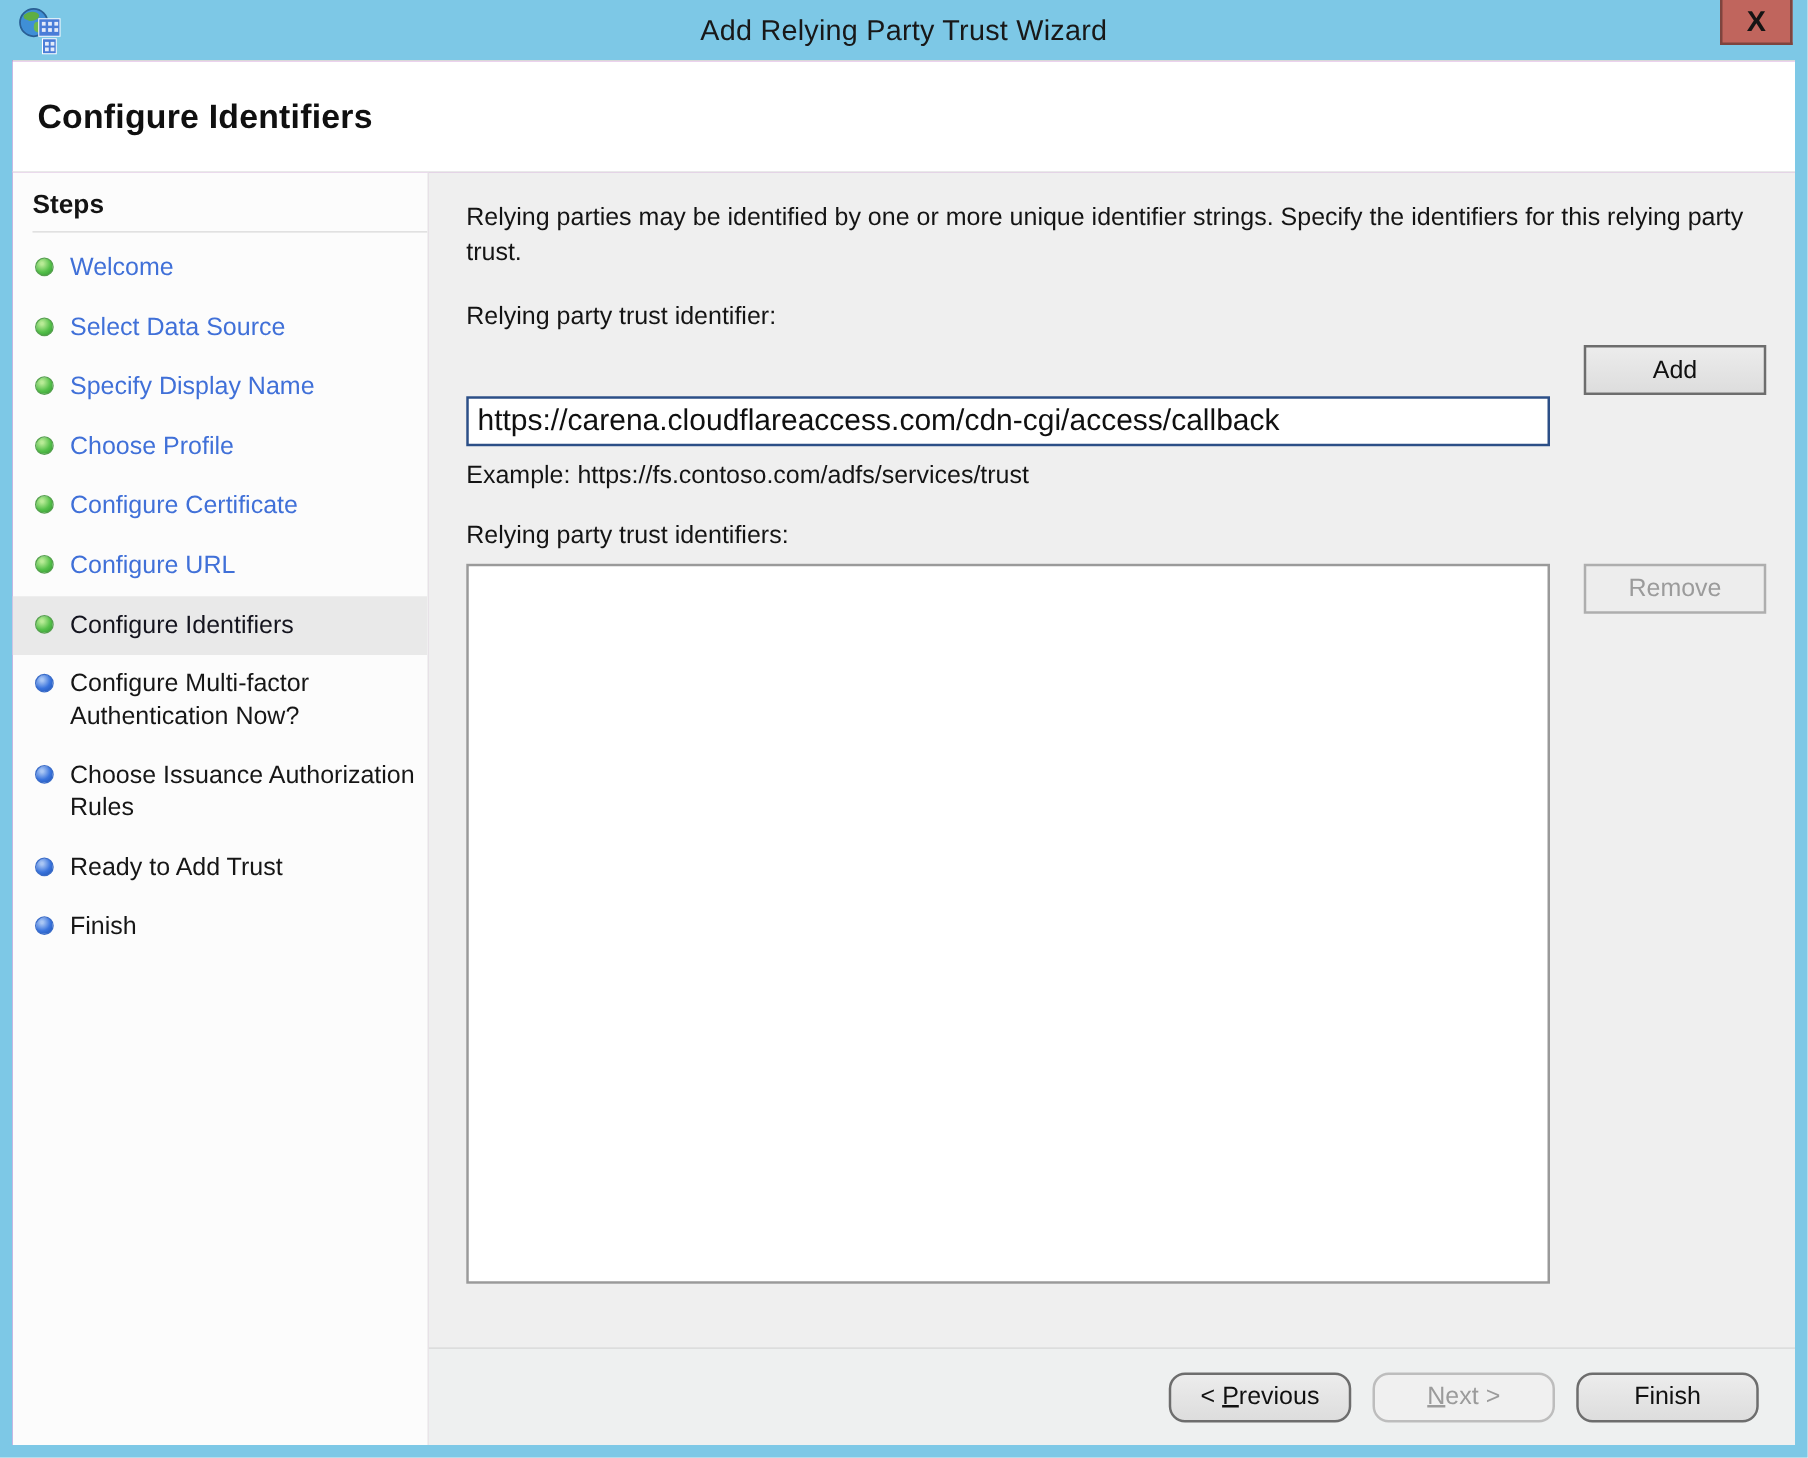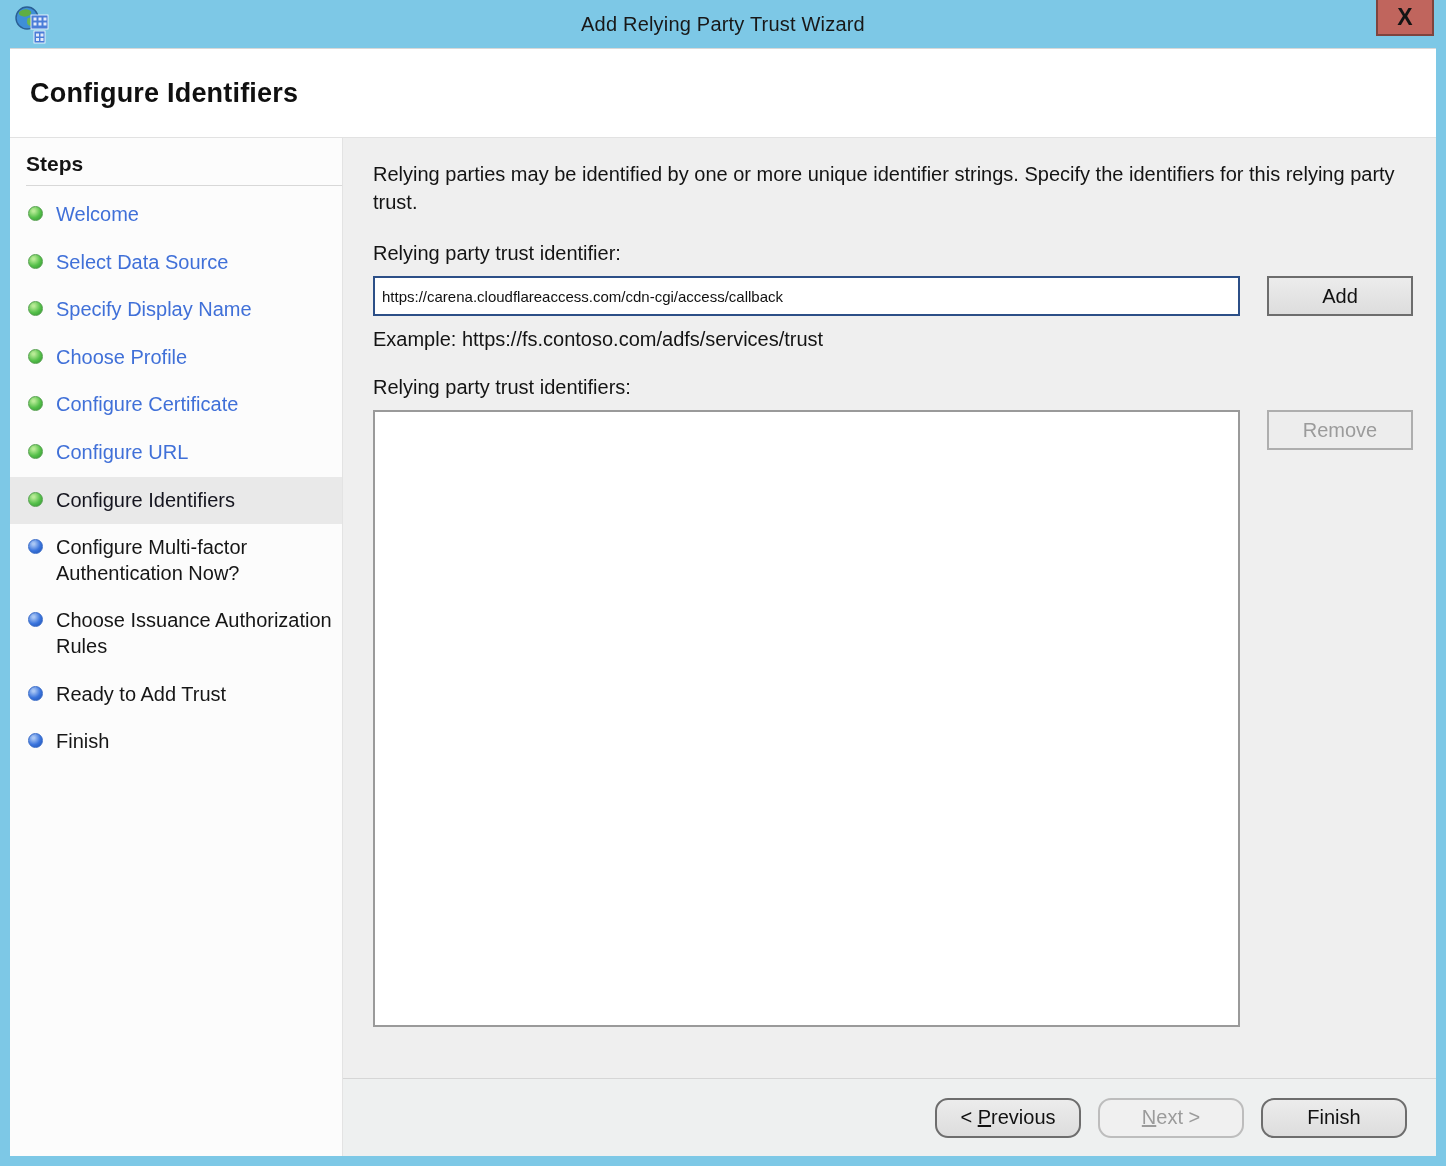--- a/index.html
+++ b/index.html
@@ -12,21 +12,21 @@
     overflow: hidden;
   }
 
   
   .titlebar {
     height: 48px;
     display: flex; align-items: center; justify-content: center;
     position: relative;
   }
   .app-icon { position: absolute; left: 14px; top: 6px; width: 36px; height: 38px; }
-  .win-title { font-size: 20px; font-weight: 500; color: #181818; letter-spacing: 0.2px; }
+  .win-title { font-size: 23px; font-weight: 500; color: #181818; letter-spacing: 0.2px; }
   .close-btn {
     position: absolute; top: 0; right: 12px;
     width: 58px; height: 36px;
     background: #c0655d;
     border: 2px solid #7e443e;
     border-top: none;
     color: #141414;
     font-size: 23px; font-weight: bold;
     display: flex; align-items: center; justify-content: center;
     cursor: pointer; box-sizing: border-box;
@@ -95,24 +95,24 @@
   .content { flex: 1; padding: 23px 22px 0 30px; display: flex; flex-direction: column; min-height: 0; box-sizing: border-box; }
 
   .intro { font-size: 20px; line-height: 1.38; margin: 0 0 26px 0; max-width: 1030px; color: #141414; }
   .field-label { font-size: 20px; margin: 0 0 11px 0; color: #141414; }
 
   .field-row { display: flex; align-items: flex-start; }
   .id-input {
     flex: 1; height: 40px;
     border: 2px solid #2c4f87;
     background: #ffffff;
-    font-size: 15px; padding: 0 7px;
+    font-size: 24px; padding: 0 7px;
     font-family: "Liberation Sans", sans-serif;
     color: #101010;
-    box-sizing: border-box; outline: none;
+    box-sizing: border-box; outline: none; margin-top: 41px;
   }
   .side-btn {
     width: 146px; height: 40px; flex: none;
     margin-left: 27px; margin-right: 1px;
     font-size: 20px;
     font-family: "Liberation Sans", sans-serif;
     cursor: pointer;
   }
   .btn-enabled {
     background: linear-gradient(#ececec, #dddddd);

